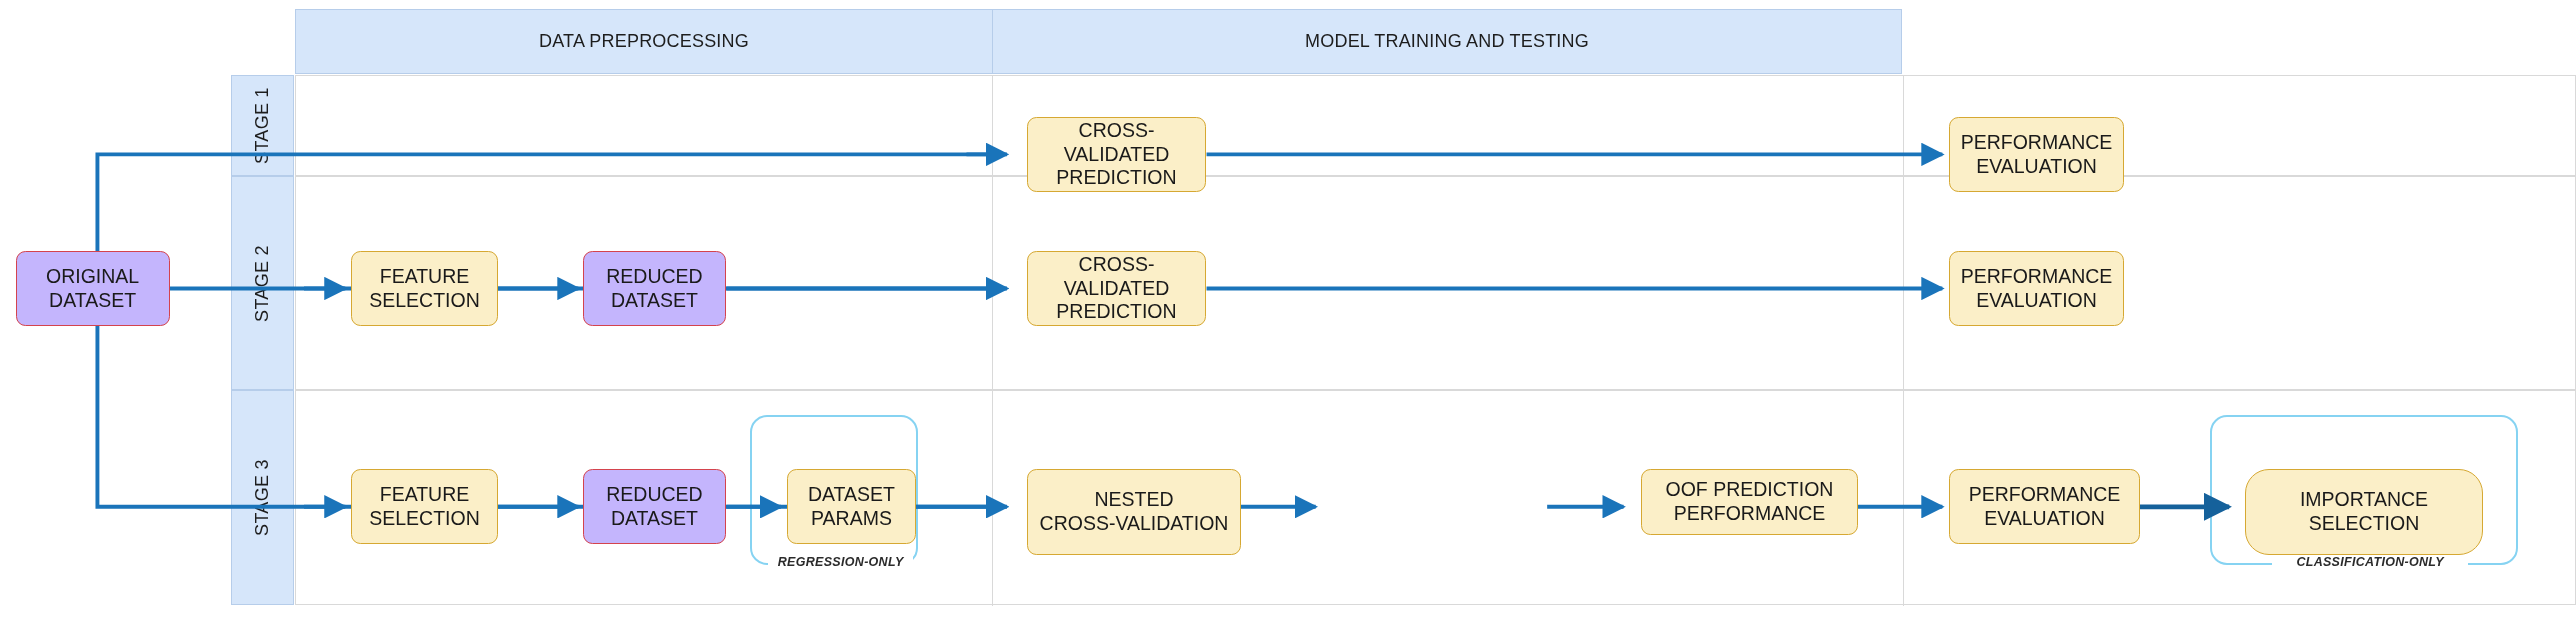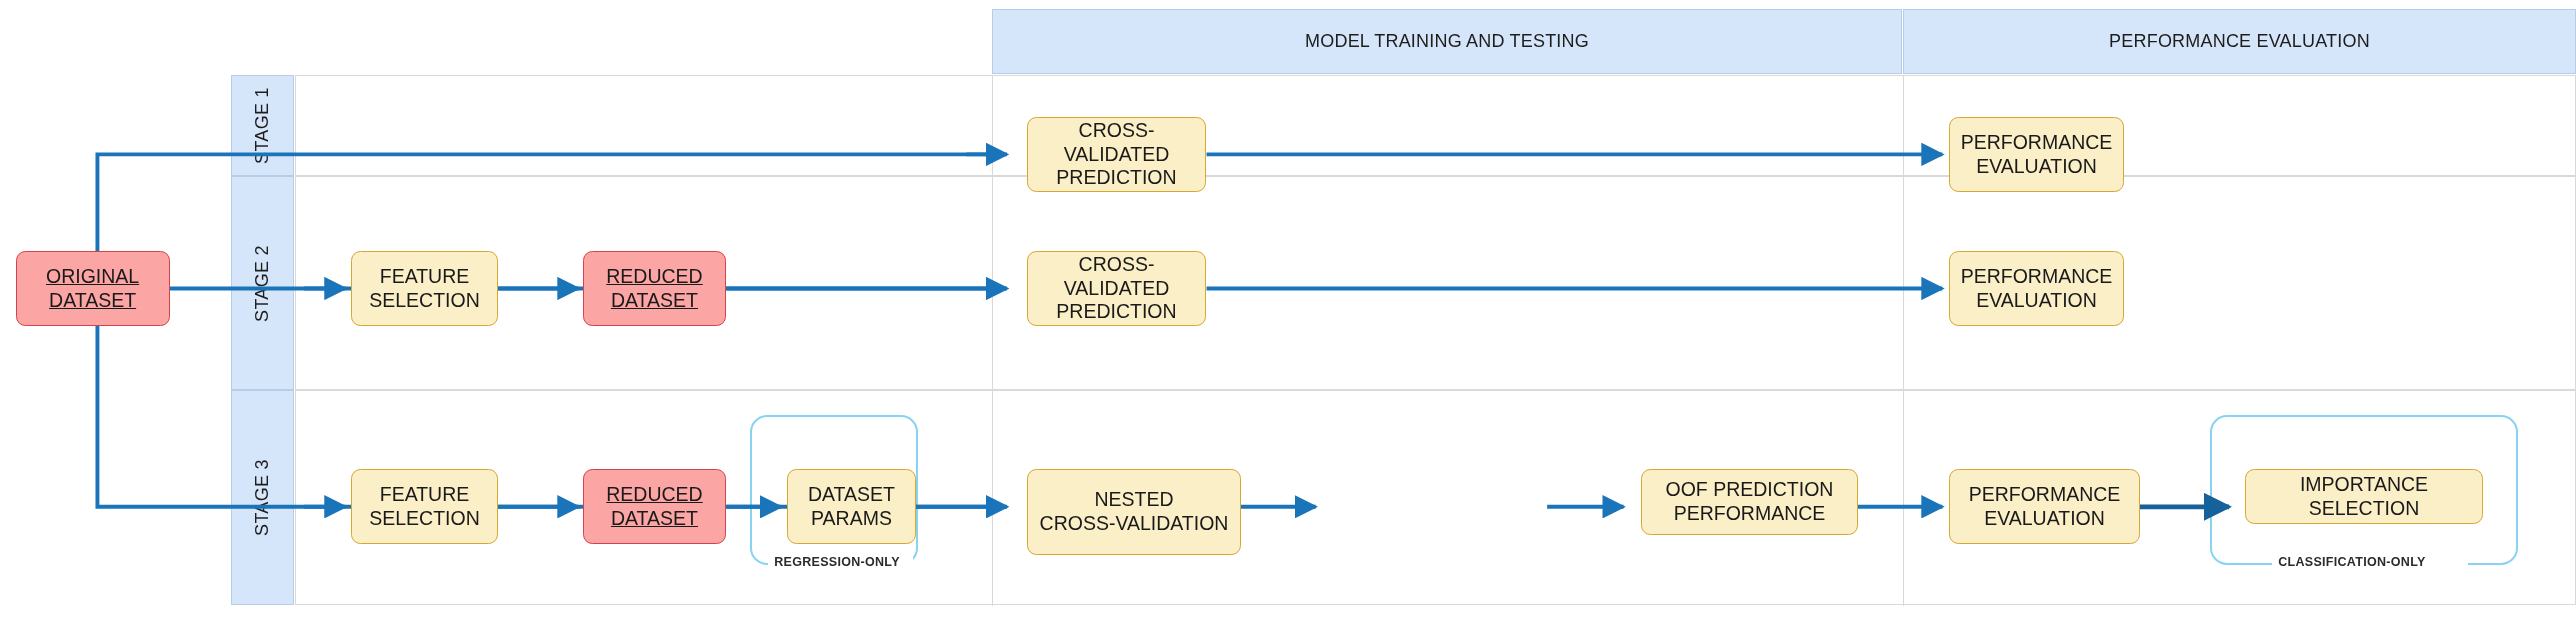--- a/index.html
+++ b/index.html
@@ -92,59 +92,60 @@
     line-height: 1.22;
     color: #1a1a1a;
     z-index: 5;
     padding: 1.6px 4.7px;
   }
   .node.yellow {
     background: #fbefc8;
     border: 1.6px solid #d6a832;
   }
   .node.pink {
-    background: #fca5a5;
+    background: #c4b5fd;
     border: 1.6px solid #d4434d;
-    text-decoration: underline;
   }
 
   
   .anno {
     position: absolute;
     box-sizing: border-box;
     border: 2.3px solid #86d3f2;
     border-radius: 17px;
     z-index: 2;
   }
   .anno-label {
     position: absolute;
     background: #ffffff;
+    font-style: italic;
     font-weight: bold;
     font-size: 12.5px;
     letter-spacing: 0.3px;
     color: #2b2b2b;
+    text-align: center;
     white-space: nowrap;
     padding: 0 6.2px;
     z-index: 4;
   }
 </style>
 </head>
 <body>
 
 <div id="canvas">
 
   <div class="lane-body" style="left:295px; top:75px; width:2281px; height:101px;"></div>
   <div class="lane-body" style="left:295px; top:176px; width:2281px; height:214px;"></div>
   <div class="lane-body" style="left:295px; top:390px; width:2281px; height:215px;"></div>
 
+  <div class="phase-header" style="left:295px; top:9.4px; width:698px; height:65px;">
+    <span>DATA PREPROCESSING</span>
+  </div>
   <div class="phase-header" style="left:992px; top:9.4px; width:910px; height:65px;">
     <span>MODEL TRAINING AND TESTING</span>
-  </div>
-  <div class="phase-header" style="left:1903px; top:9.4px; width:673px; height:65px;">
-    <span>PERFORMANCE EVALUATION</span>
   </div>
 
   <div class="stage-cell" style="left:231px; top:75px; width:63px; height:101px;">
     <span>STAGE 1</span>
   </div>
   <div class="stage-cell" style="left:231px; top:176px; width:63px; height:214px;">
     <span>STAGE 2</span>
   </div>
   <div class="stage-cell" style="left:231px; top:390px; width:63px; height:215px;">
     <span>STAGE 3</span>
@@ -269,21 +270,21 @@
       <div>OOF PREDICTION</div>
       <div>PERFORMANCE</div>
     </div>
   </div>
   <div class="node yellow" style="left:1949px; top:469px; width:191px; height:75px;">
     <div>
       <div>PERFORMANCE</div>
       <div>EVALUATION</div>
     </div>
   </div>
-  <div class="node yellow" style="left:2245px; top:469px; width:238px; height:55px;">
+  <div class="node yellow" style="left:2245px; top:469px; width:238px; height:86px;border-radius:24px;">
     <div>
       <div>IMPORTANCE</div>
       <div>SELECTION</div>
     </div>
   </div>
 
 </div>
 
 
 </body></html>

